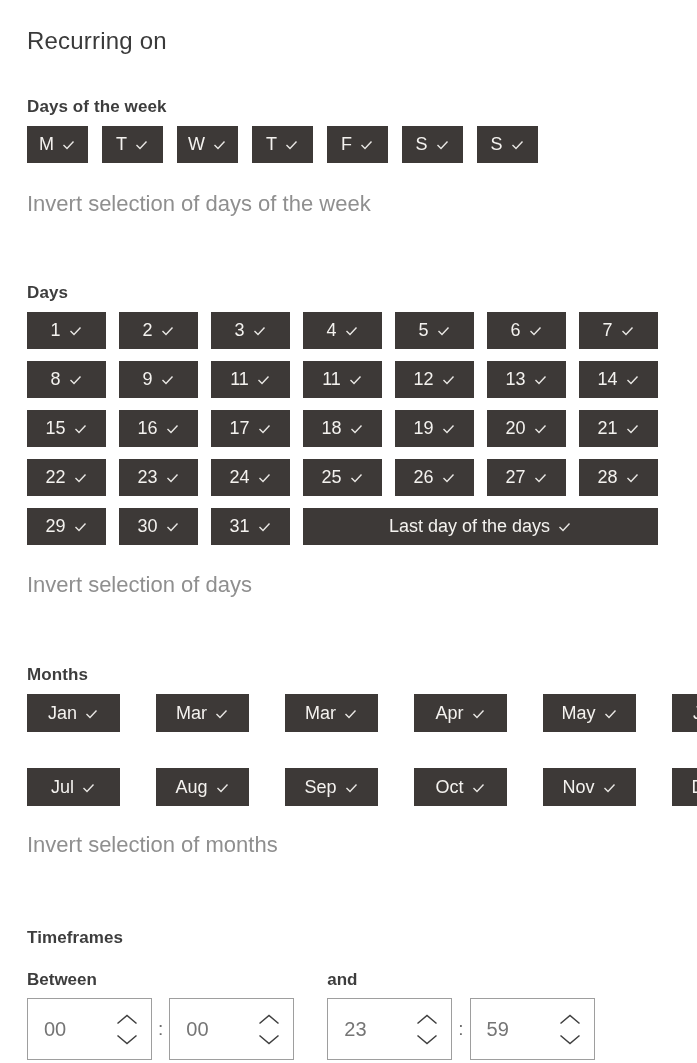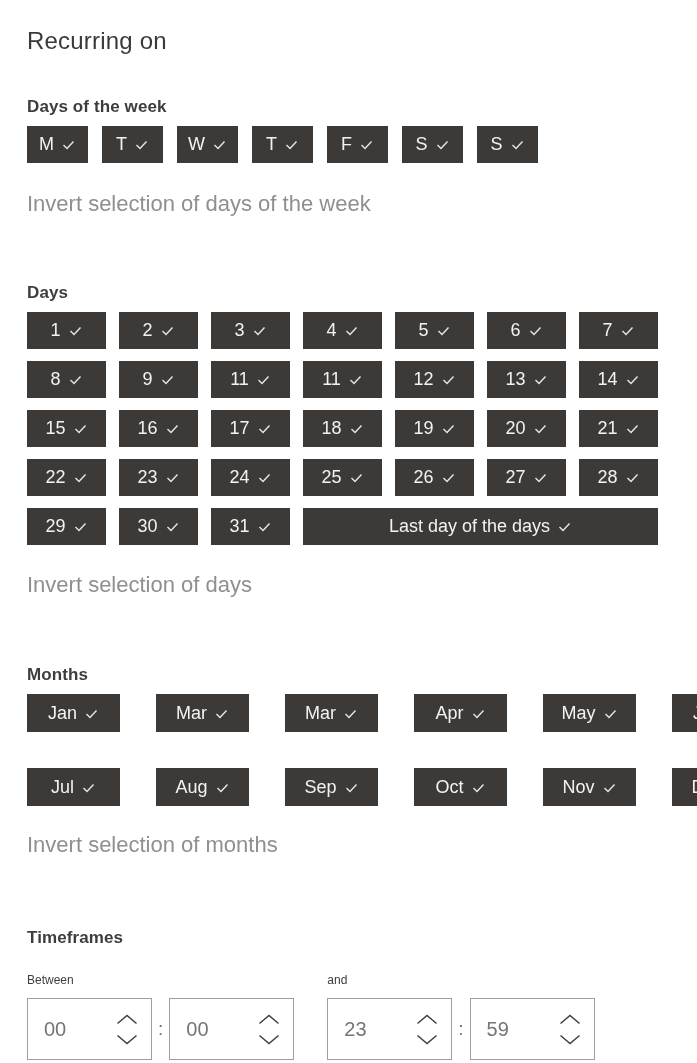--- a/index.html
+++ b/index.html
@@ -60,21 +60,21 @@
   .months-grid{
     display:grid;grid-template-columns:repeat(6,93px);
     column-gap:14px;row-gap:12px;gap:36px;
   }
   .months-grid .btn{width:100%;height:38px}
   .invert-months{margin-top:30px}
 
   .section-timeframes{margin-top:72px}
   .tf-row{display:flex;gap:33px;margin-top:24px}
   .time-label{
-    font-size:12px;font-weight:400;line-height:18px;
+    font-size:17px;font-weight:700;line-height:18px;
     color:var(--label-text);margin:0 0 9px 0;
   }
   .time-row{display:flex;align-items:flex-start}
   .spinner{
     width:125px;height:62px;border:1px solid var(--input-border);
     background:#fff;display:flex;align-items:center;
   }
   .spinner input{
     width:58px;border:0;outline:0;background:transparent;
     padding:0 0 0 16px;font-family:inherit;font-size:20px;

